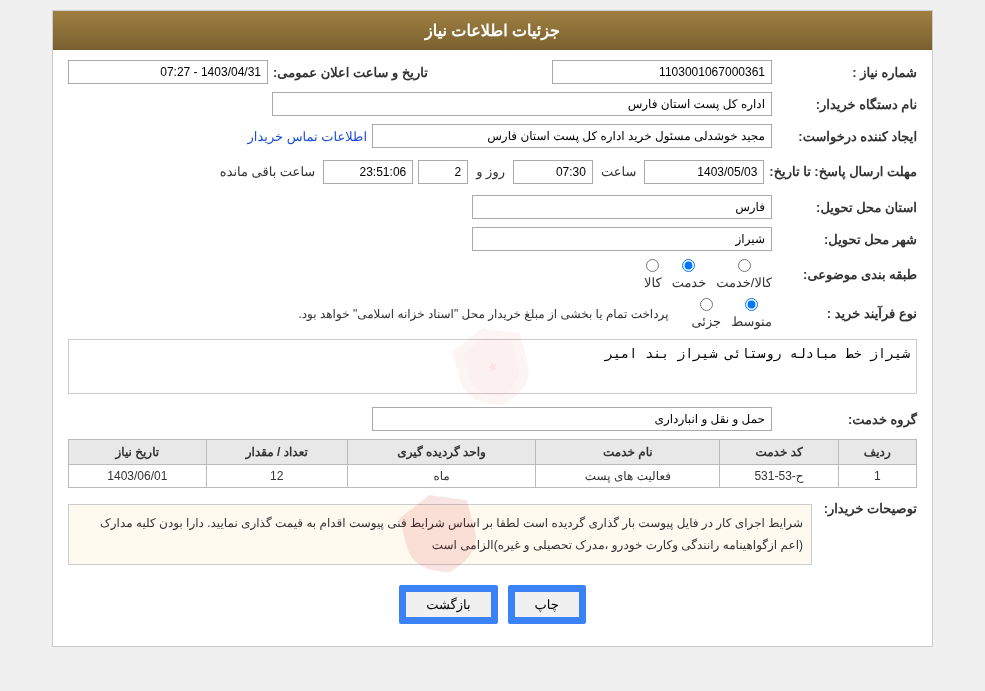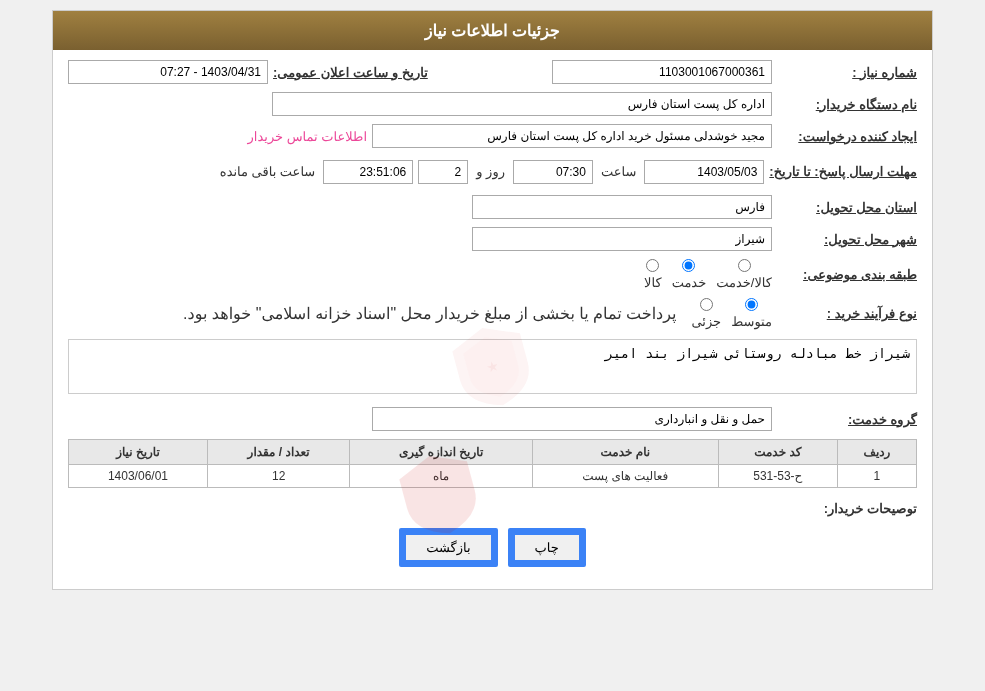--- a/index.html
+++ b/index.html
@@ -35,34 +35,33 @@
       align-items: center;
       margin-bottom: 8px;
       gap: 5px;
     }
     .label-cell {
       color: #333;
       font-weight: bold;
       text-align: right;
       white-space: nowrap;
       min-width: 140px;
-      text-decoration: underline;
     }
     .input-field {
       border: 1px solid #aaa;
       background: #fff;
       padding: 3px 6px;
       height: 24px;
       font-family: Tahoma, Arial, sans-serif;
       font-size: 12px;
       direction: rtl;
     }
     .input-medium { width: 200px; }
     .link-blue {
-      color: #ec4899;
+      color: #1d4ed8;
       text-decoration: none;
       cursor: pointer;
     }
     .radio-group {
       display: flex;
       align-items: center;
       gap: 10px;
     }
     .radio-option {
       display: flex;
@@ -237,21 +236,21 @@
         <div class="radio-group">
           <div class="radio-option">
             <input type="radio" name="purchase_type" checked="" style="">
             <span>متوسط</span>
           </div>
           <div class="radio-option">
             <input type="radio" name="purchase_type" style="">
             <span>جزئی</span>
           </div>
         </div>
-        <span style="font-size:16px; color:#333; margin-right:10px;">پرداخت تمام یا بخشی از مبلغ خریدار محل "اسناد خزانه اسلامی" خواهد بود.</span>
+        <span style="font-size:12px; color:#333; margin-right:18px;">پرداخت تمام یا بخشی از مبلغ خریدار محل "اسناد خزانه اسلامی" خواهد بود.</span>
       </div>
 
       <div style="margin: 10px 0;">
         <div style="position:relative;">
           
           <div class="watermark">
             <svg width="80" height="90" viewBox="0 0 80 90">
               <path d="M40 5 L75 20 L75 50 Q75 75 40 85 Q5 75 5 50 L5 20 Z" fill="#cc0000" opacity="0.3"></path>
               <path d="M40 15 L65 25 L65 50 Q65 68 40 76 Q15 68 15 50 L15 25 Z" fill="#ff4444" opacity="0.2"></path>
               <text x="40" y="50" text-anchor="middle" font-size="14" fill="#cc0000" opacity="0.5">★</text>
@@ -267,21 +266,21 @@
         <input class="input-field" type="text" value="حمل و نقل و انبارداری" style="width: 400px;">
       </div>
 
       <div class="table-container">
         <table>
           <thead>
             <tr>
               <th>ردیف</th>
               <th>کد خدمت</th>
               <th>نام خدمت</th>
-              <th>تاریخ اندازه گیری</th>
+              <th>واحد گردیده گیری</th>
               <th>تعداد / مقدار</th>
               <th>تاریخ نیاز</th>
             </tr>
           </thead>
           <tbody>
             <tr>
               <td>1</td>
               <td>ح-53-531</td>
               <td>فعالیت های پست</td>
               <td>ماه</td>
@@ -293,20 +292,23 @@
       </div>
 
       <div class="notes-row">
         <span class="notes-label">توصیحات خریدار:</span>
         <div style="flex:1; position:relative;">
           <div style="position:absolute; top:50%; left:50%; transform:translate(-50%,-50%) rotate(-15deg); opacity:0.1; pointer-events:none;">
             <svg width="80" height="90" viewBox="0 0 80 90">
               <path d="M40 5 L75 20 L75 50 Q75 75 40 85 Q5 75 5 50 L5 20 Z" fill="#cc0000"></path>
             </svg>
           </div>
+          <div class="notes-box">
+            <span>شرایط اجرای کار در فایل پیوست بار گذاری گردیده است لطفا بر اساس شرایط فنی پیوست اقدام به قیمت گذاری نمایید. دارا بودن کلیه مدارک (اعم ازگواهینامه رانندگی وکارت خودرو ،مدرک تحصیلی و غیره)الزامی است</span>
+          </div>
         </div>
       </div>
 
       <div class="button-row">
         <button class="btn btn-print">چاپ</button>
         <button class="btn btn-back">بازگشت</button>
       </div>
 
     </div>
   </div>

